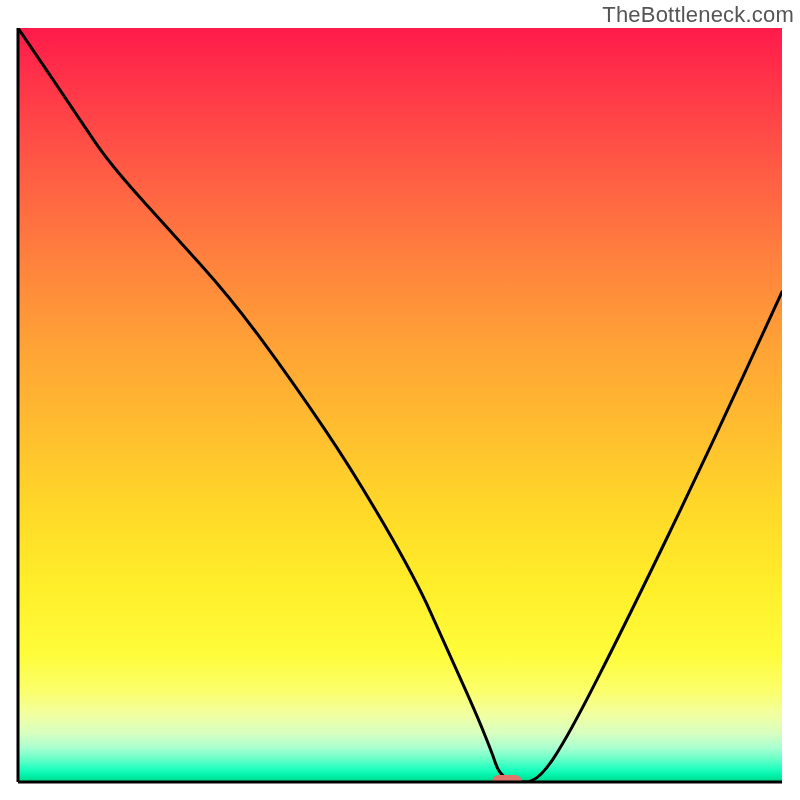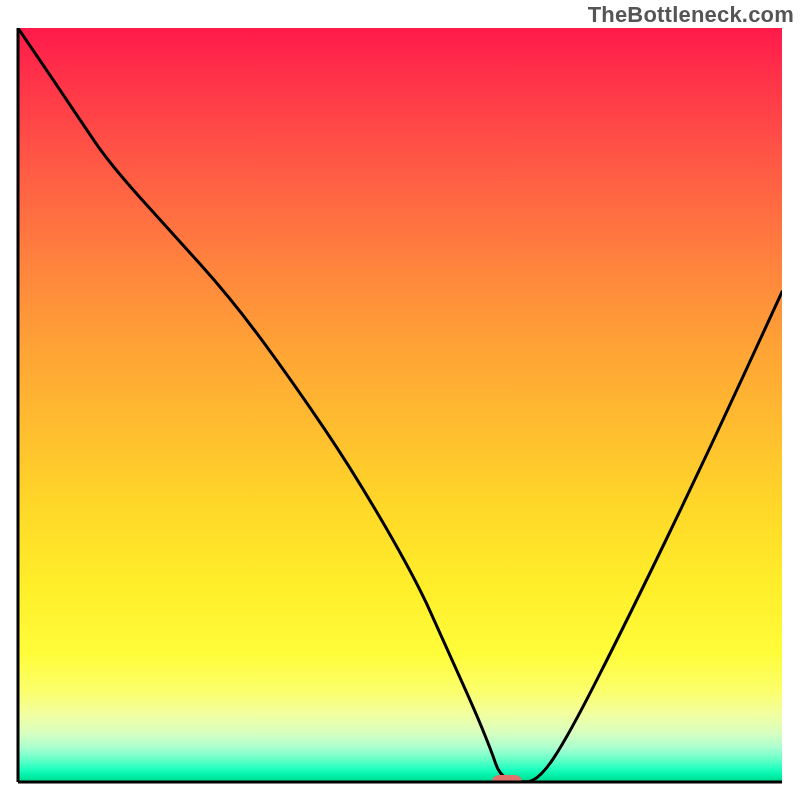--- a/index.html
+++ b/index.html
@@ -1,21 +1,20 @@
 <!DOCTYPE html>
 <html><head>
 <meta charset="utf-8">
 <style>
   * { margin: 0; padding: 0; box-sizing: border-box; }
   html, body { width: 800px; height: 800px; overflow: hidden; background: #fff; }
   .chart-container {
     position: relative;
     width: 800px;
     height: 800px;
-    font-weight: bold;
   }
   .watermark {
     position: absolute;
     top: 2px;
     right: 6px;
     font-family: Arial, Helvetica, sans-serif;
     font-size: 22px;
     color: #555;
     letter-spacing: 0.2px;
   }

